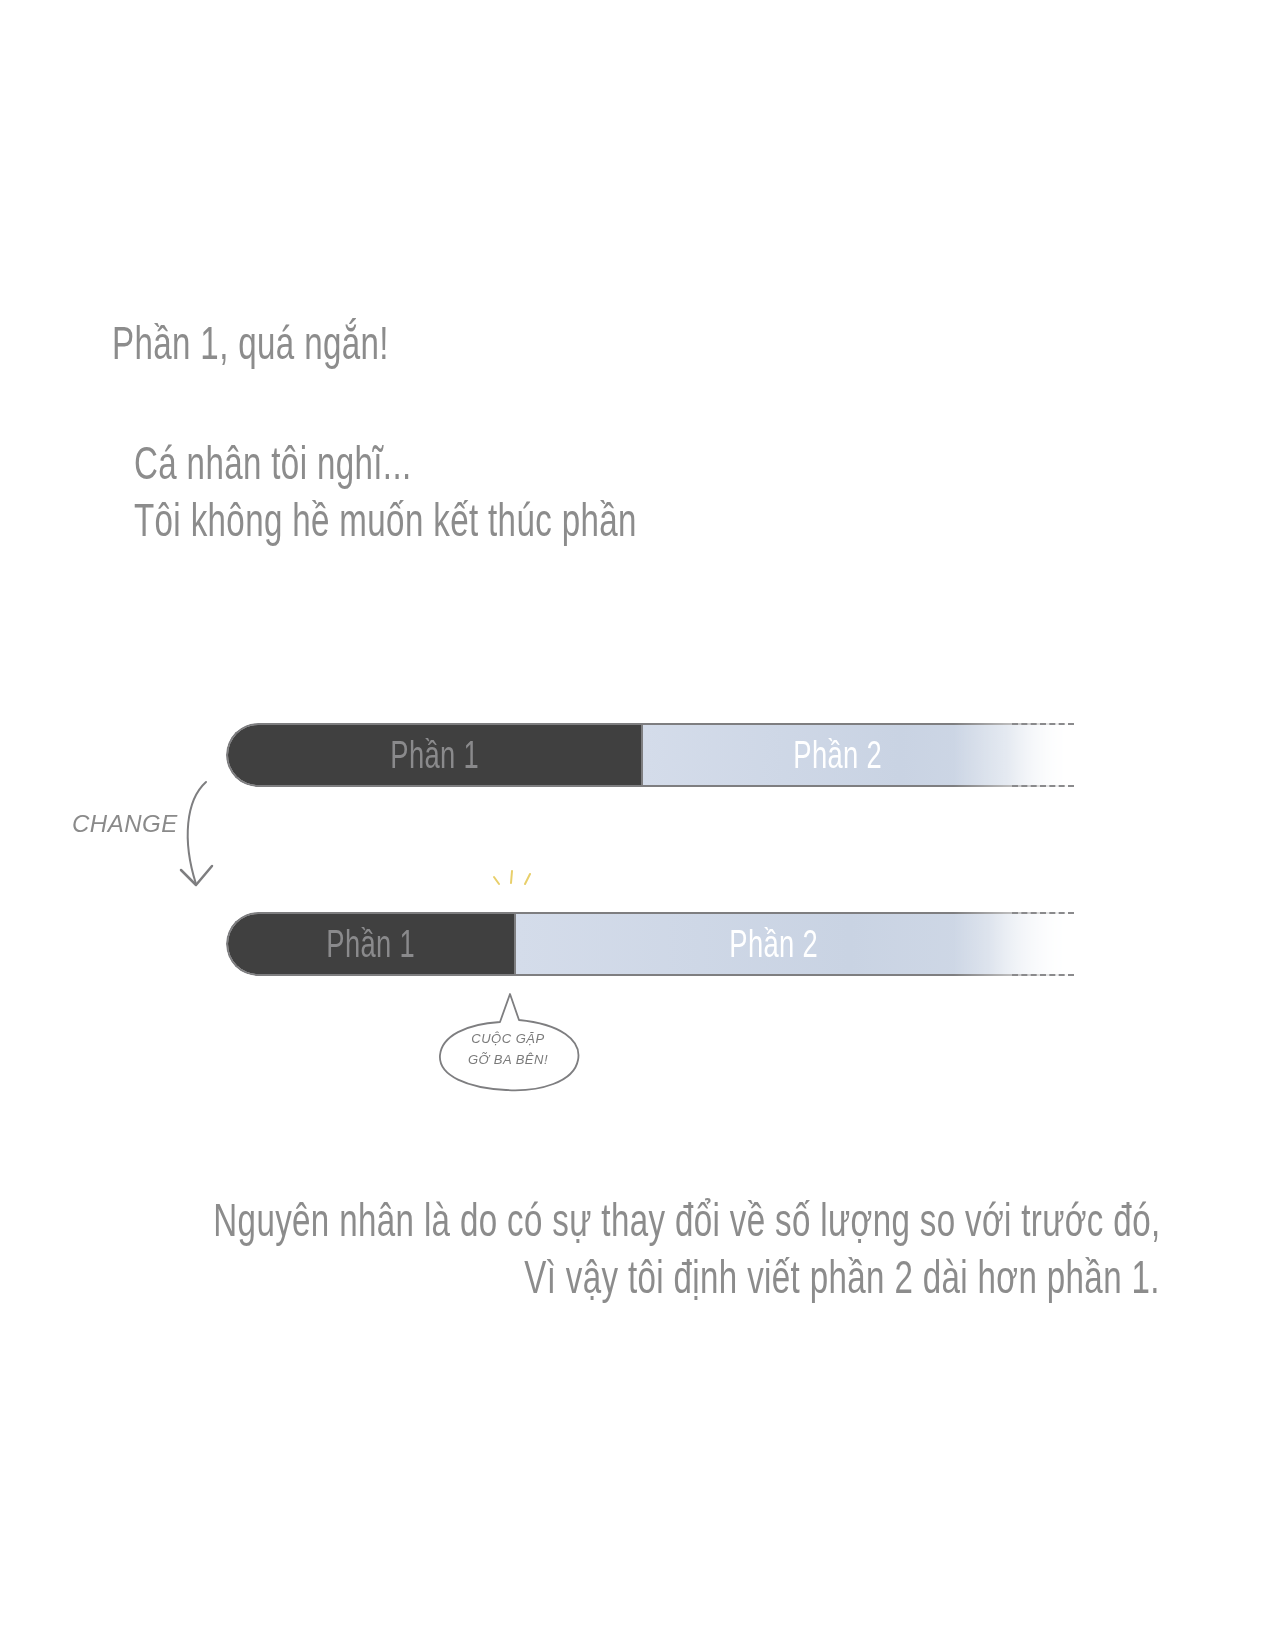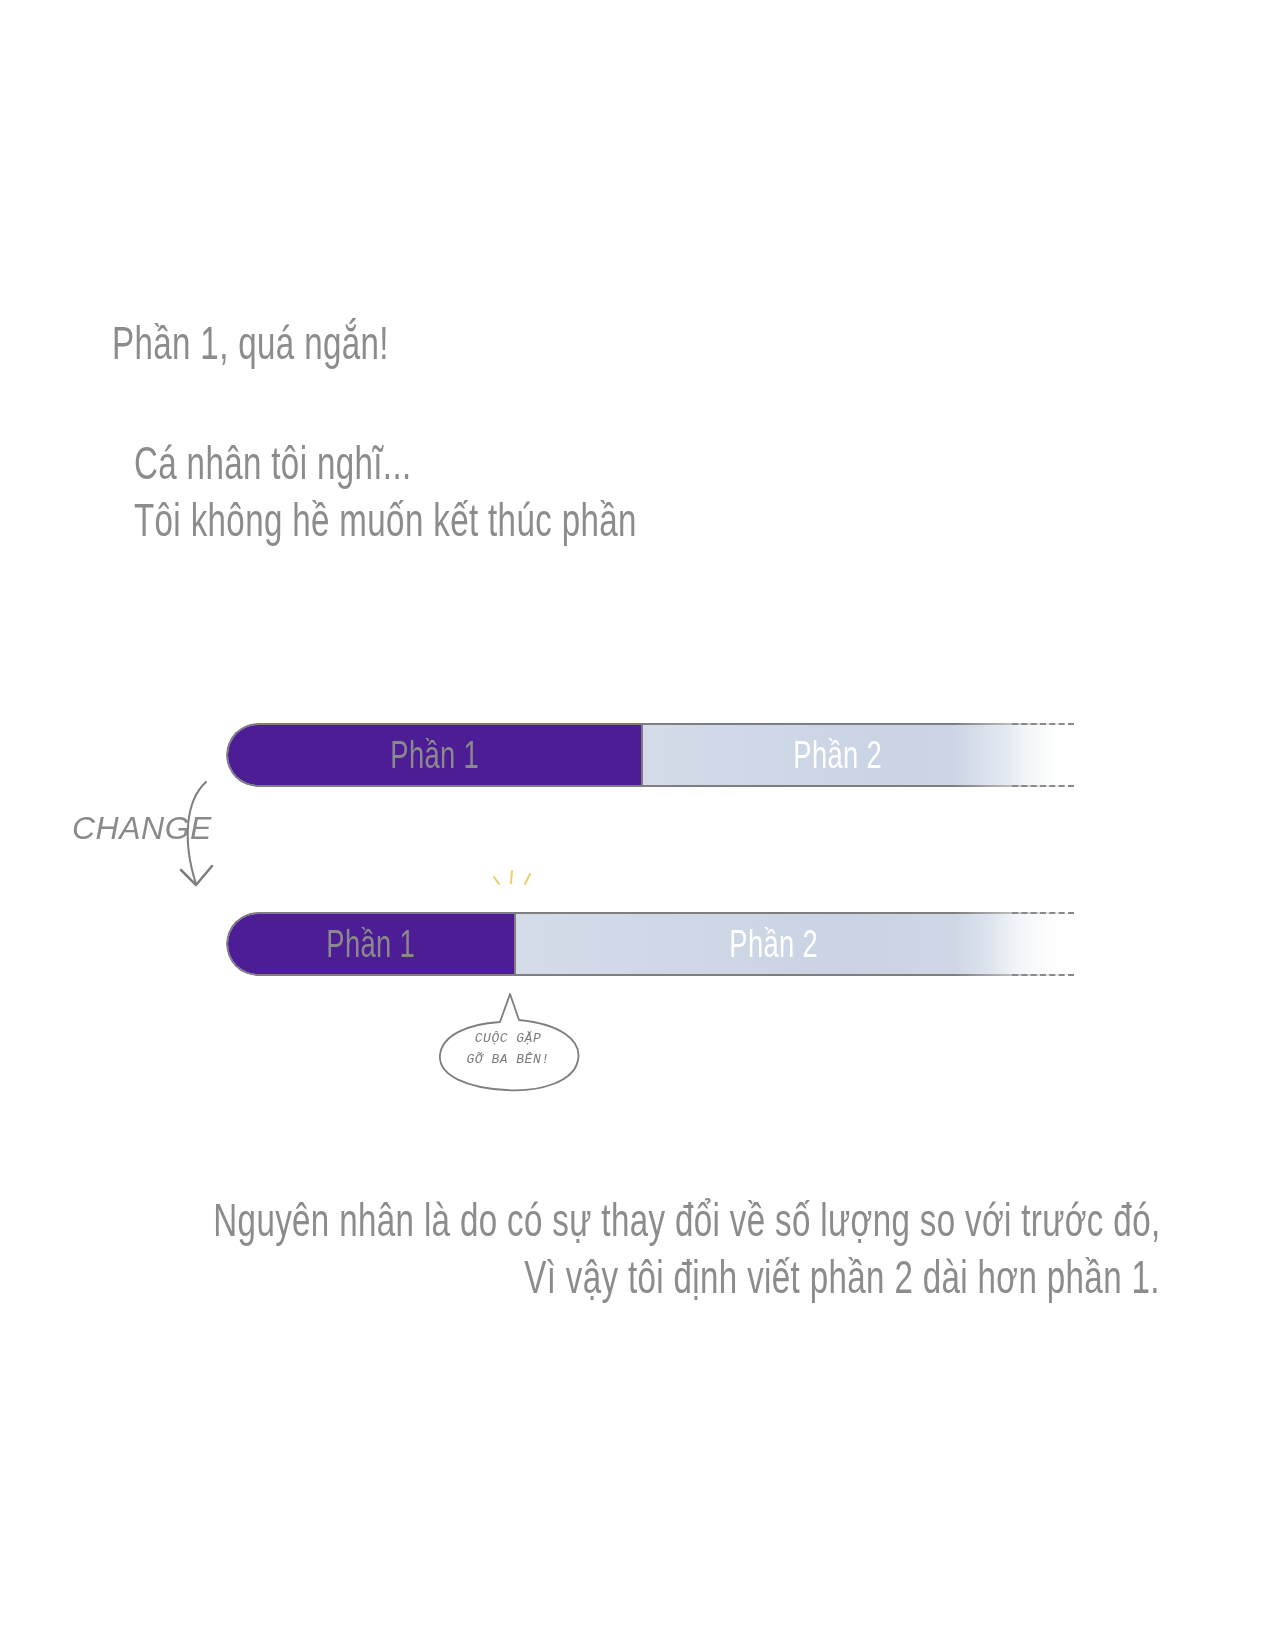--- a/index.html
+++ b/index.html
@@ -18,39 +18,39 @@
   .bottom-1 { top:1193px; }
   .bottom-2 { top:1250px; }
 
   .bar { position:absolute; left:226px; width:846px; height:64px; }
   .bar .shell { position:absolute; inset:0; border-radius:32px 0 0 32px;
                 border-top:2px solid #7e7e80; border-bottom:2px solid #7e7e80;
                 border-left:2px solid #7e7e80; overflow:hidden;
                 -webkit-mask-image: linear-gradient(to right, #000 86%, transparent 100%);
                 mask-image: linear-gradient(to right, #000 86%, transparent 100%); }
   .seg { position:absolute; top:0; bottom:0; display:flex; align-items:center; justify-content:center; }
-  .seg.p1 { left:0; background:#4c1d95; }
+  .seg.p1 { left:0; background:#404040; }
   .seg.p2 { background:linear-gradient(to right,#d4dcea 0%, #c9d3e3 60%, #cfd8e6 85%, #ffffff 100%);
             border-left:2px solid #7e7e80;text-align:center; }
   .seg-label { font-family:"Liberation Sans", sans-serif; font-size:38px; transform:scaleX(0.72);
                display:inline-block; letter-spacing:0.5px; }
   .seg.p1 .seg-label { color:#8a8a8c; }
   .seg.p2 .seg-label { color:#ffffff; }
   .dash { position:absolute; height:0; border-top:2px dashed #8a8a8c; width:62px; left:786px; }
   .dash.top { top:0; }
   .dash.bot { bottom:0; }
 
   .bar-1 { top:723px; }
   .bar-2 { top:912px; }
 
   .change { position:absolute; left:72px; top:810px; color:#8a8a8a; font-style:italic;
-            font-family:"Liberation Sans", sans-serif; font-size:32px; letter-spacing:0.5px; }
+            font-family:"Liberation Sans", sans-serif; font-size:24px; letter-spacing:0.5px; }
   .svg-layer { position:absolute; left:0; top:0; width:1280px; height:1650px; pointer-events:none; }
   .bubble-text { position:absolute; left:438px; top:1028px; width:140px; text-align:center;
-                 color:#7a7a7a; font-family:Liberation Mono, monospace; font-size:13px;
+                 color:#7a7a7a; font-family:Liberation Sans, sans-serif; font-size:13px;
                  line-height:21px; font-style:italic; letter-spacing:0.5px; }
 </style>
 </head>
 <body>
 
 <div class="txt heading cond">Phần 1, quá ngắn!</div>
 <div class="txt line-a cond">Cá nhân tôi nghĩ...</div>
 <div class="txt line-b cond">Tôi không hề muốn kết thúc phần</div>
 
 <div class="bar bar-1">

